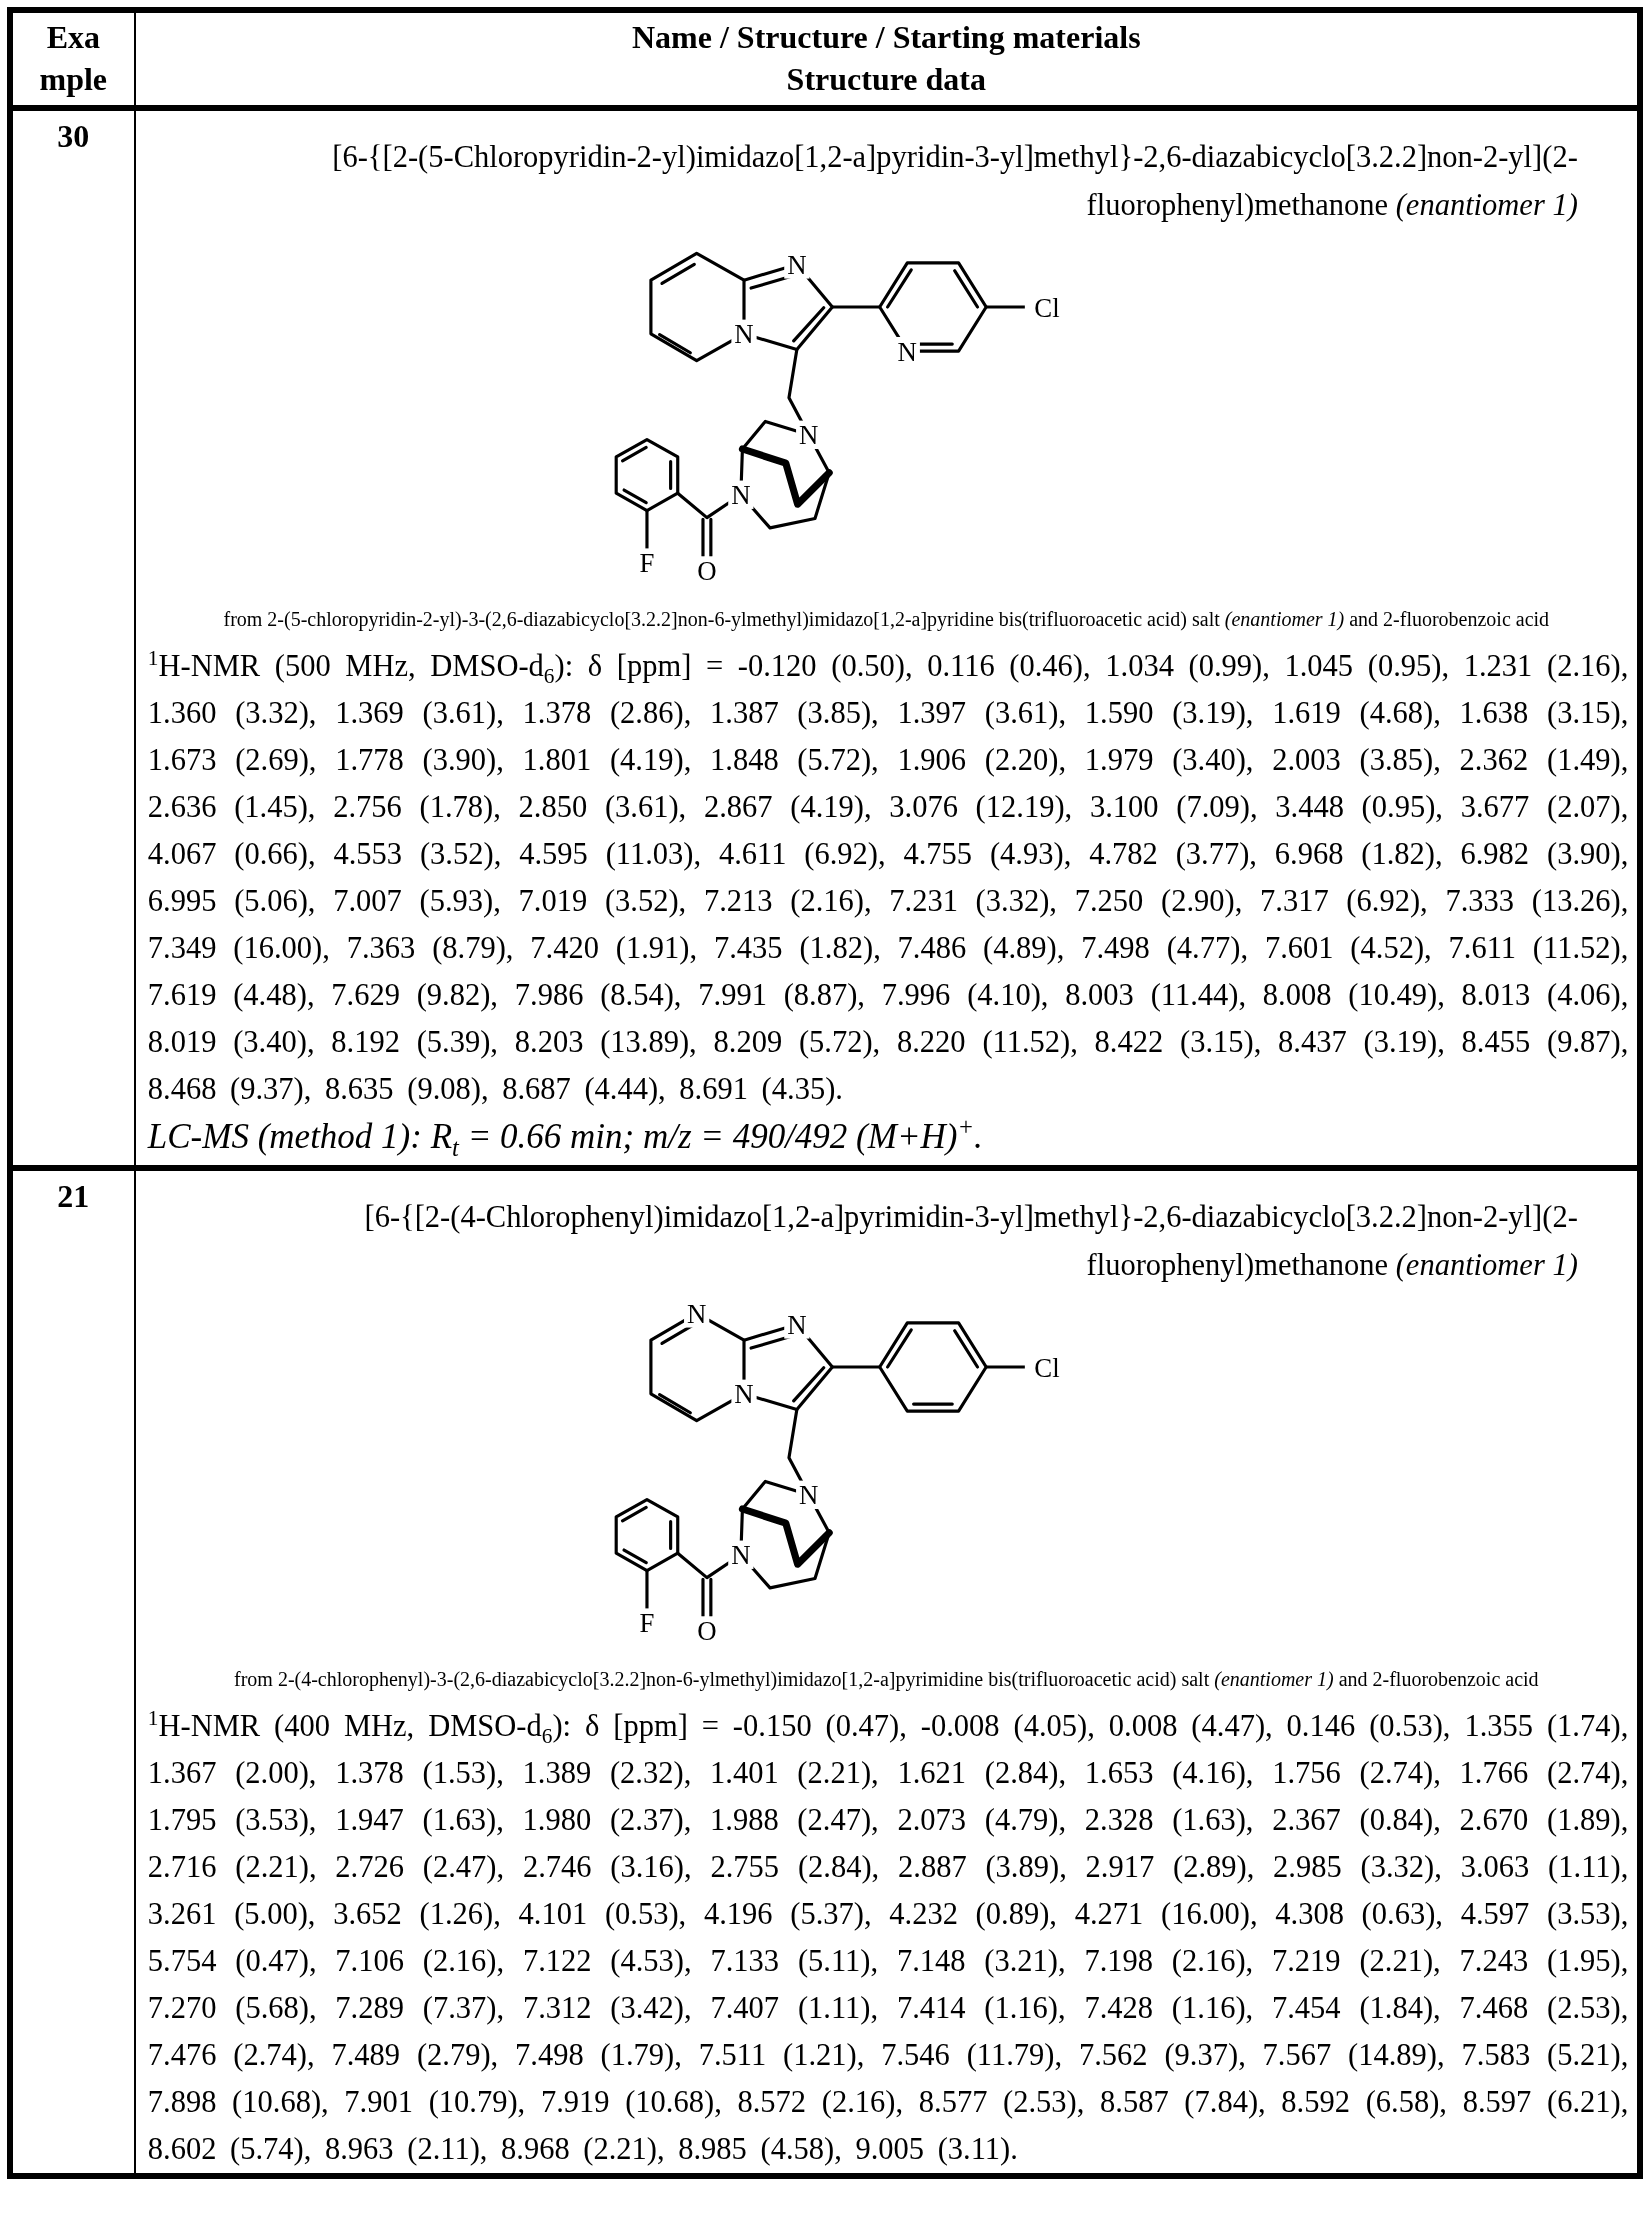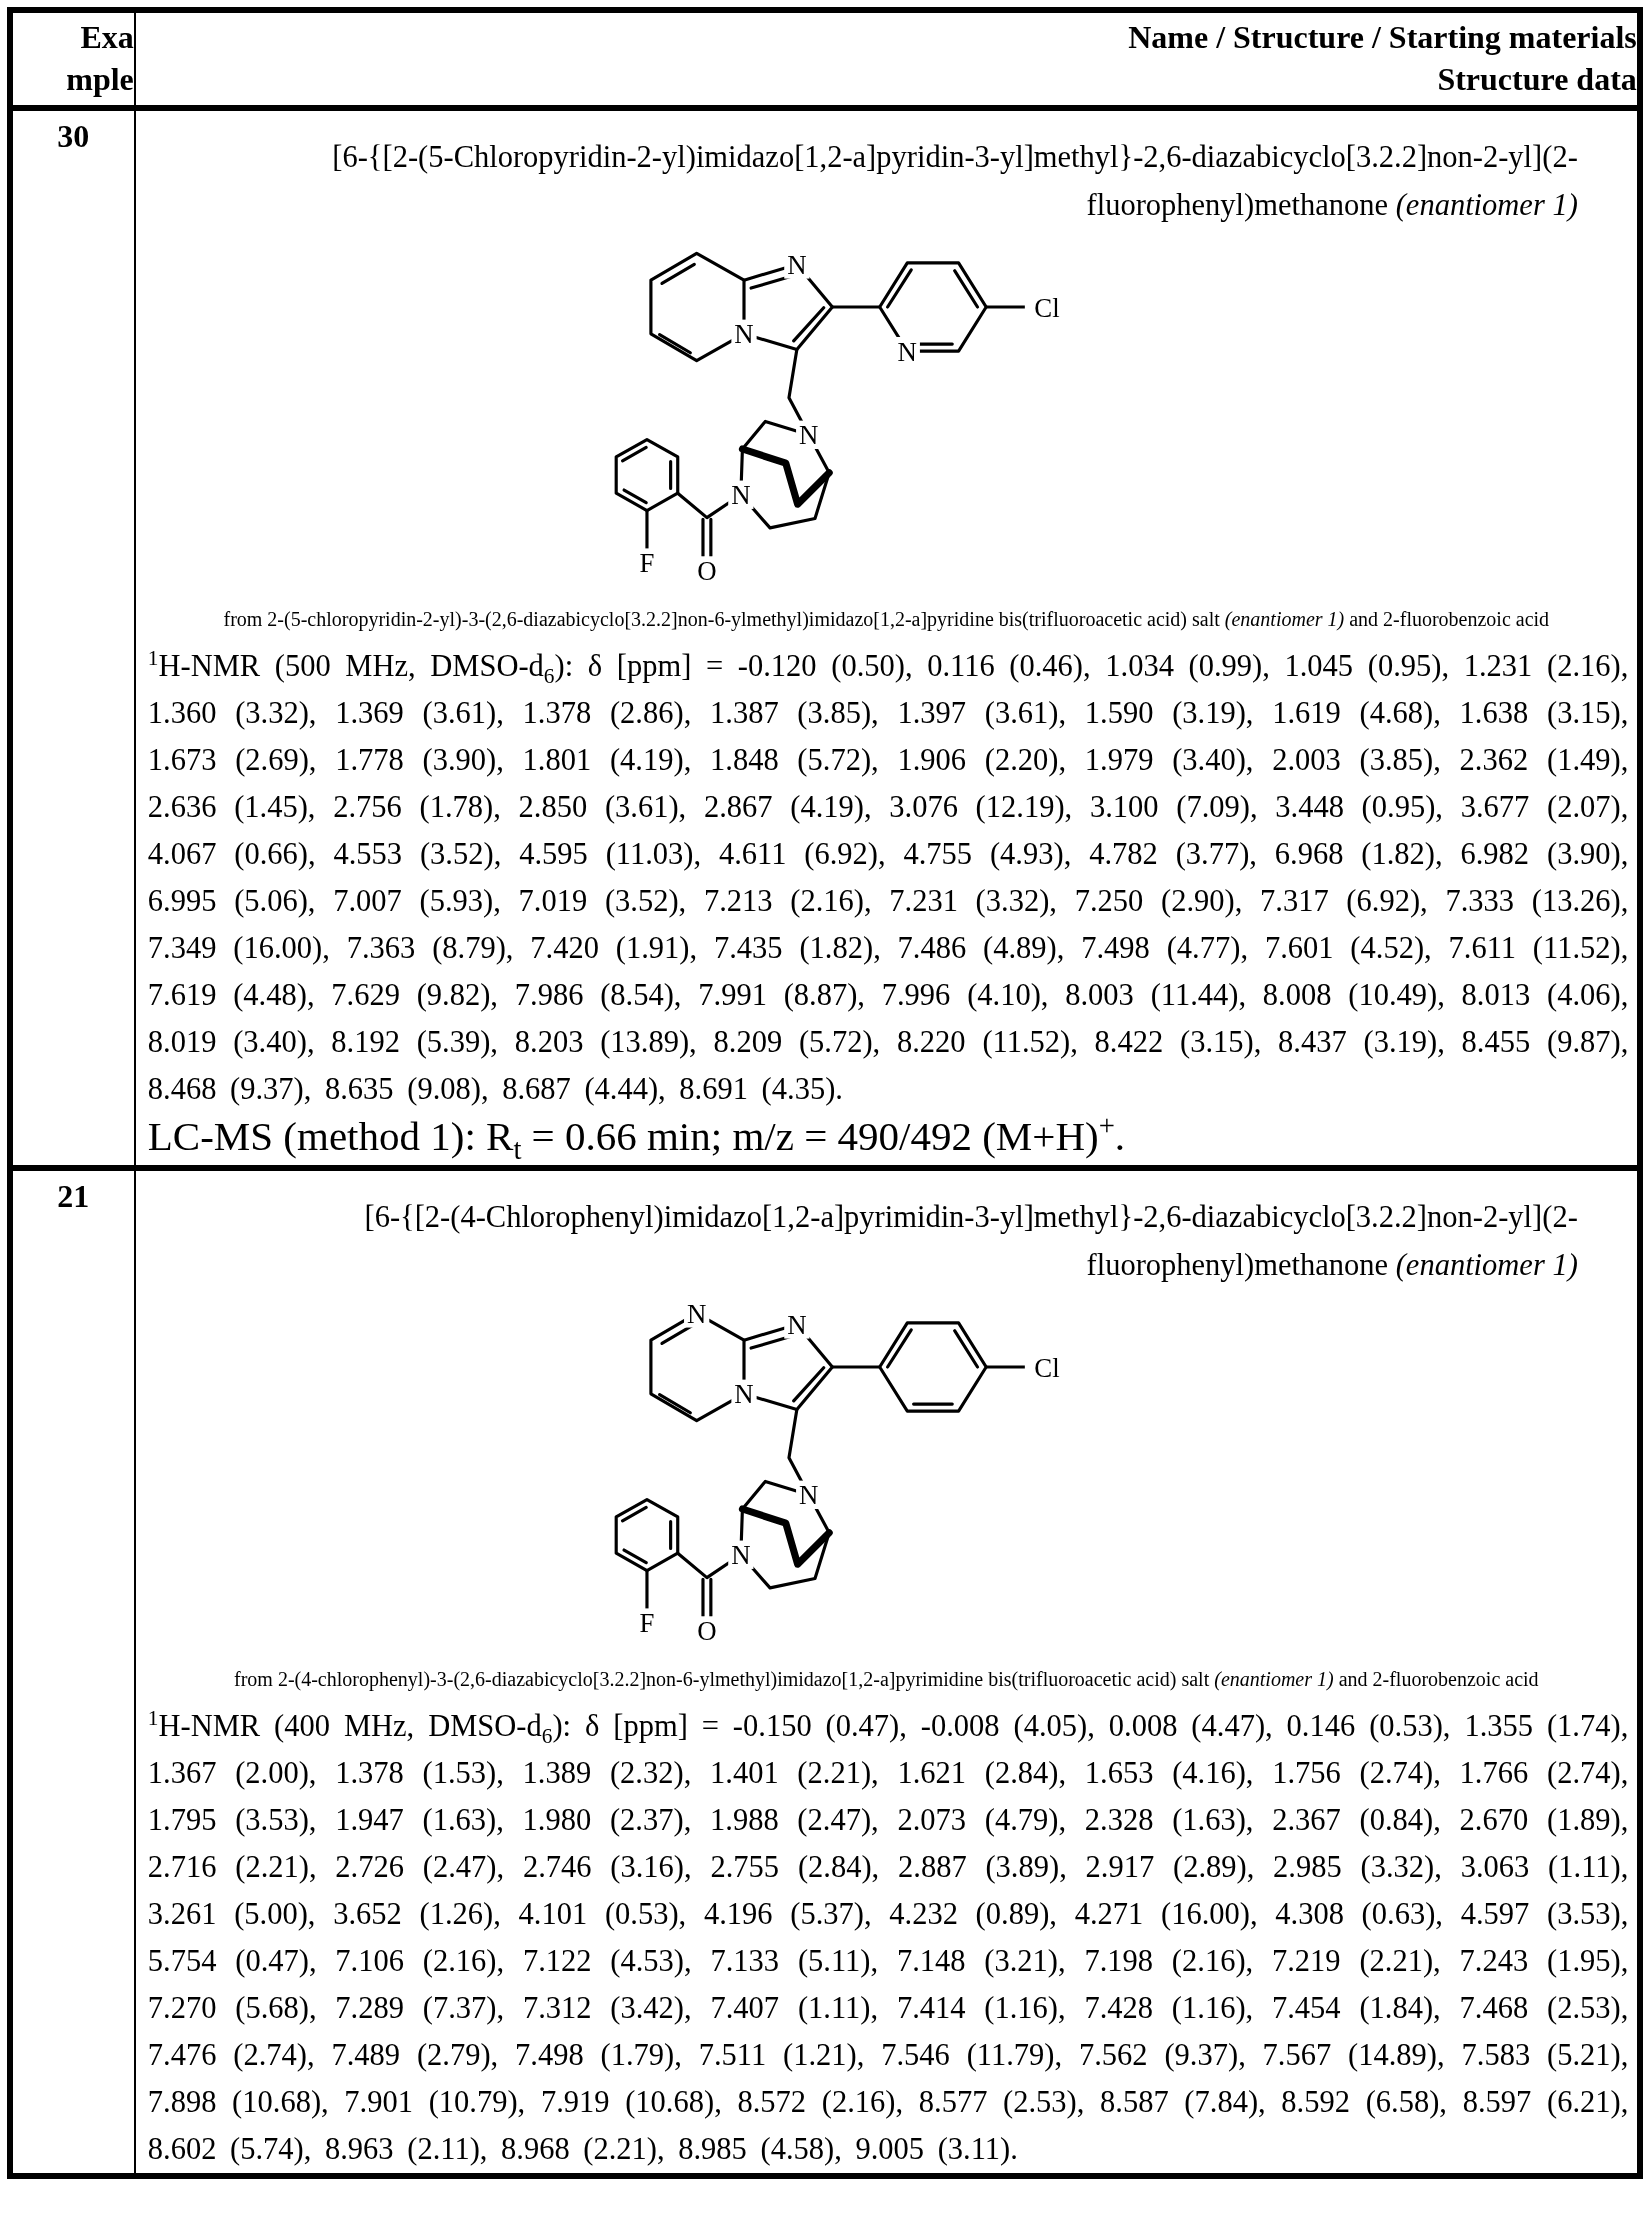--- a/index.html
+++ b/index.html
@@ -17,21 +17,21 @@
   }
   table.patent, table.patent td, table.patent th {
     border:2.5px solid #000;
   }
   table.patent { border:6px solid #000; }
   table.patent tr.header-row th { border-bottom:6px solid #000; }
   table.patent tr.example-row td { border-top:6px solid #000; }
   col.c-example { width:125px; }
   th, td { vertical-align:top; padding:0; }
   .hdr {
-    font-size:32px; font-weight:bold; text-align:right;
+    font-size:32px; font-weight:bold; text-align:center;
     line-height:42px; padding:3.4px 0 5.1px 0;
   }
   .ex-num {
     font-size:32px; font-weight:bold; text-align:center;
     padding-top:6.8px;
     font-family:Liberation Serif, serif;
   }
   .name {
     font-size:30.5px; line-height:48px; text-align:right;
     padding:22px 59px 0 59px;
@@ -41,22 +41,23 @@
   .from {
     font-size:20px; line-height:48px; text-align:center;
     padding:0 34px;
   }
   .nmr {
     font-size:30.5px; line-height:47px; text-align:justify;
     word-spacing:6px;
     padding:0 8.5px 0 12px;
   }
   .lcms {
-    font-size:41px; line-height:47px; text-align:left;
+    font-size:35px; line-height:47px; text-align:left;
     padding:0 8.5px 5.1px 12px;
+    font-style:italic;
   }
   em { font-style:italic; }
   sup, sub { font-size:70%; line-height:0; }
   
   .bond { stroke:#000; stroke-width:4; fill:none; stroke-linecap:round; stroke-linejoin:round; }
   .bond.bold { stroke-width:9; }
   text.atom {
     font-family:"Liberation Serif", serif;
     font-size:34px; fill:#000;
   }

